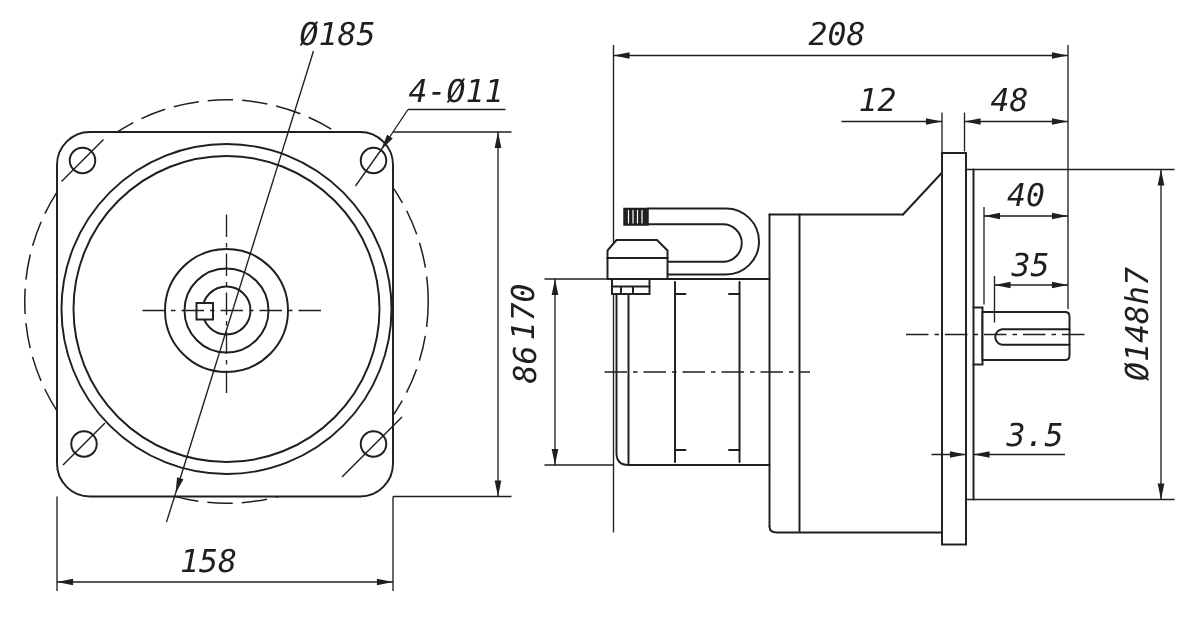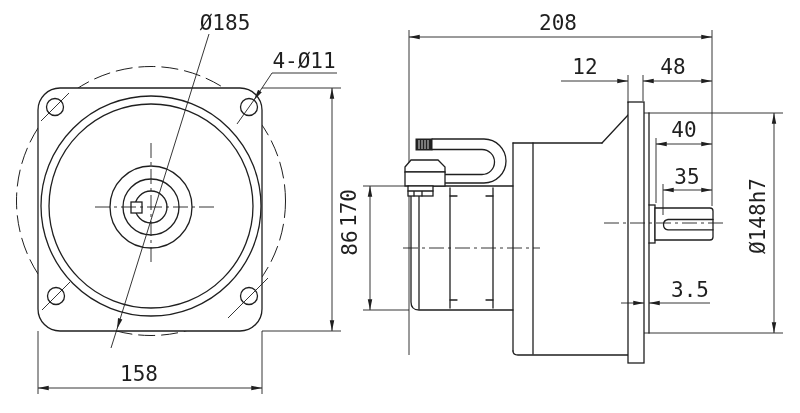--- a/index.html
+++ b/index.html
@@ -1,17 +1,17 @@
 <!DOCTYPE html>
 <html><head>
 <meta charset="utf-8">
 <style>
   html,body{margin:0;padding:0;background:#fff;}
   #stage{position:relative;width:800px;height:413px;background:#fff;overflow:hidden;
-         font-family:"DejaVu Sans Mono", monospace;}
+         font-family:"DejaVu Sans Mono", monospace;font-style:italic;}
   svg{display:block;}
   .ln{stroke:#1f1f1f;stroke-width:1.3;fill:none;stroke-linecap:round;}
   .lnf{stroke:#1f1f1f;stroke-width:1.3;fill:#ffffff;}
   .thin{stroke:#1f1f1f;stroke-width:0.9;fill:none;}
   .cl{stroke:#1f1f1f;stroke-width:0.9;fill:none;stroke-dasharray:15 4 3 4;}
   .dash{stroke:#1f1f1f;stroke-width:1;fill:none;stroke-dasharray:17 6;}
   .dim{font-size:21px;fill:#1f1f1f;text-anchor:middle;}
 </style>
 </head>
 <body>

